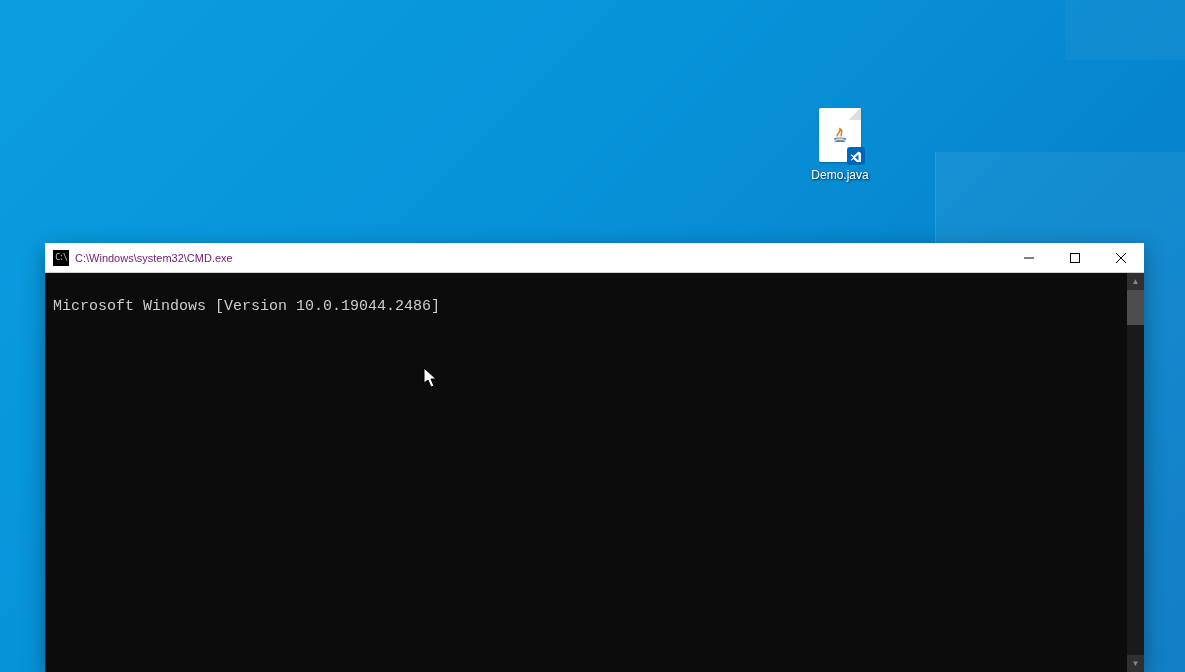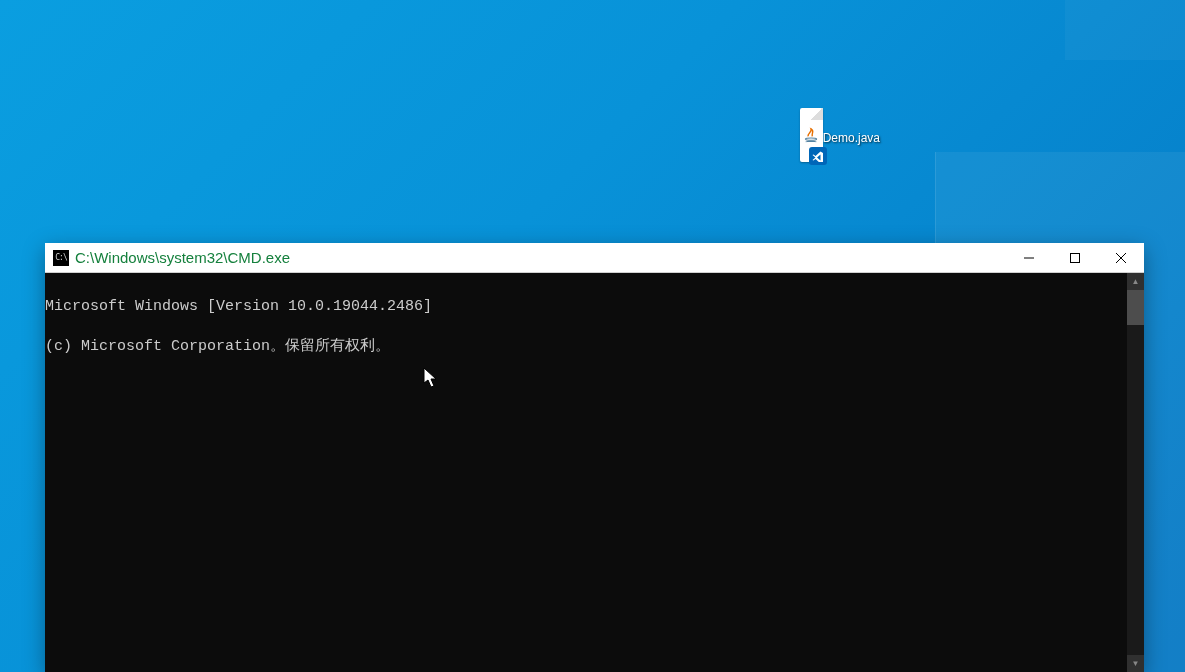--- a/index.html
+++ b/index.html
@@ -28,21 +28,21 @@
     height: 60px;
     background: rgba(255,255,255,0.04);
   }
   
   .desktop-icon {
     position: absolute;
     left: 800px;
     top: 108px;
     width: 80px;
     display: flex;
-    flex-direction: row;
+    flex-direction: column;
     align-items: center;
     cursor: pointer;
   }
   .file-icon {
     width: 42px;
     height: 54px;
     background: #fff;
     border-radius: 2px;
     position: relative;
     box-shadow: 0 1px 2px rgba(0,0,0,0.3);
@@ -96,43 +96,43 @@
   .titlebar-icon {
     width: 16px; height: 16px;
     background: #000;
     margin-right: 6px;
     display:flex;align-items:center;justify-content:center;
   }
   .titlebar-icon-inner {
     color:#ccc;font-size:8px;font-family:monospace;letter-spacing:-1px;
   }
   .titlebar-text {
-    font-size: 15px;
-    color: #15803d;
+    font-size: 11px;
+    color: #701a75;
     flex: 0 0 auto;
   }
   .titlebar-spacer { flex: 1; }
   .winbtn {
     width: 46px;
     height: 30px;
     display: flex;
     align-items: center;
     justify-content: center;
     cursor: pointer;
   }
   .winbtn svg { width: 10px; height: 10px; }
   .cmd-body-wrap {
     flex: 1;
     display: flex;
     background: #0c0c0c;
     min-height: 0;
   }
   .cmd-body {
     flex: 1;
-    padding: 4px 0;
+    padding: 4px 8px;
     font-family: Consolas, "Courier New", monospace;
     font-size: 15px;
     line-height: 20px;
     color: #cccccc;
     white-space: pre;
     position: relative;
   }
   .cmd-line { display: block; }
   .cursor {
     display: inline-block;
@@ -213,21 +213,20 @@
     <div class="winbtn close">
       <svg viewBox="0 0 10 10">
           <line x1="0" y1="0" x2="10" y2="10" stroke="#000" stroke-width="1"></line>
           <line x1="10" y1="0" x2="0" y2="10" stroke="#000" stroke-width="1"></line>
         </svg>
     </div>
   </div>
   <div class="cmd-body-wrap">
     <div class="cmd-body">
 <span class="cmd-line">Microsoft Windows [Version 10.0.19044.2486]</span>
-<span class="cmd-line">(c) Microsoft Corporation。保留所有权利。</span>
 <span class="cmd-line"></span>
     </div>
     <div class="scrollbar">
       <div class="scroll-arrow">▲</div>
       <div class="scroll-thumb"></div>
       <div class="scroll-arrow bottom">▼</div>
     </div>
   </div>
 </div>
 

